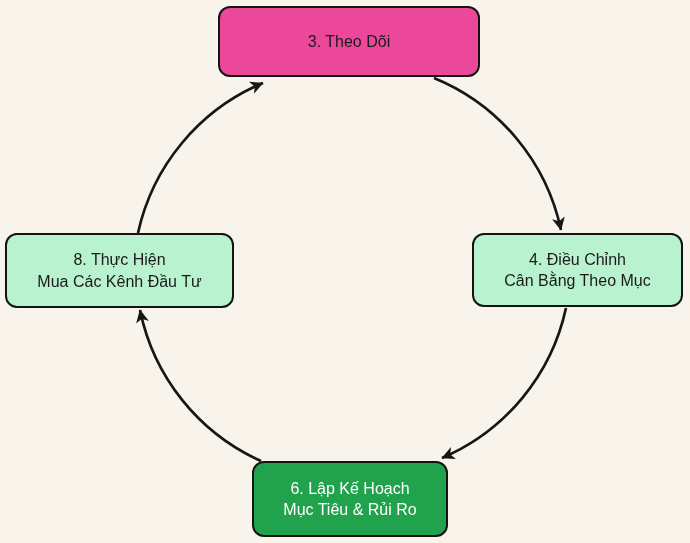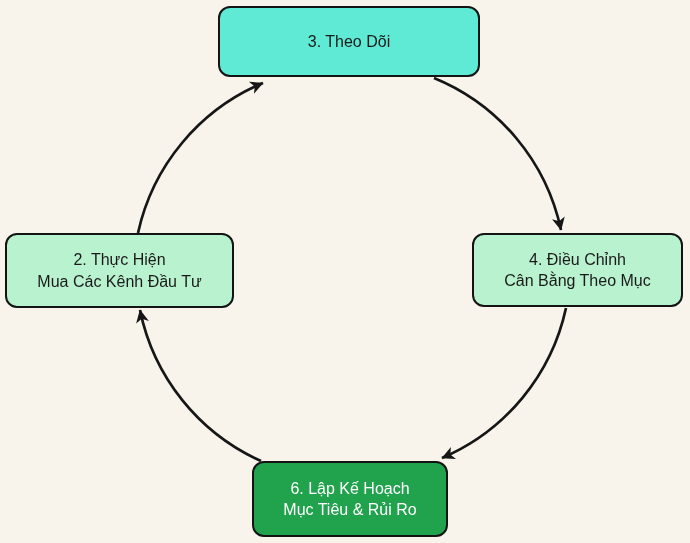--- a/index.html
+++ b/index.html
@@ -55,26 +55,26 @@
       <marker id="arrowhead" markerUnits="userSpaceOnUse" markerWidth="15" markerHeight="15" refX="13" refY="7" orient="auto">
         <path class="arrowhead" d="M0.5,0.5 L13.5,7 L0.5,13.5 L4,7 Z" style="fill: rgb(22, 22, 22);"></path>
       </marker>
     </defs>
     <path class="edge" d="M138,233 A212,212 0 0 1 263,83" marker-end="url(#arrowhead)" style="stroke: rgb(22, 22, 22);"></path>
     <path class="edge" d="M434,78 A212,212 0 0 1 561,230" marker-end="url(#arrowhead)" style="stroke: rgb(22, 22, 22);"></path>
     <path class="edge" d="M566,308 A212,212 0 0 1 442,458" marker-end="url(#arrowhead)" style="stroke: rgb(22, 22, 22);"></path>
     <path class="edge" d="M261,461 A212,212 0 0 1 140,310" marker-end="url(#arrowhead)" style="stroke: rgb(22, 22, 22);"></path>
   </svg>
 
-  <div class="node node-step3" style="background: #5eead4; color: rgb(26, 26, 26); border-color: rgb(20, 20, 20);">
+  <div class="node node-step3" style="background: #ec4899; color: rgb(26, 26, 26); border-color: rgb(20, 20, 20);">
     <span>3. Theo Dõi</span>
   </div>
 
   <div class="node node-step2" style="background: rgb(185, 242, 207); color: rgb(26, 26, 26); border-color: rgb(20, 20, 20);">
-    <span>2. Thực Hiện</span>
+    <span>8. Thực Hiện</span>
     <span>Mua Các Kênh Đầu Tư</span>
   </div>
 
   <div class="node node-step4" style="background: rgb(185, 242, 207); color: rgb(26, 26, 26); border-color: rgb(20, 20, 20); text-align: center;">
     <span>4. Điều Chỉnh</span>
     <span>Cân Bằng Theo Mục</span>
   </div>
 
   <div class="node node-step1" style="background: rgb(33, 162, 77); color: rgb(255, 255, 255); border-color: rgb(20, 20, 20);">
     <span>6. Lập Kế Hoạch</span>

